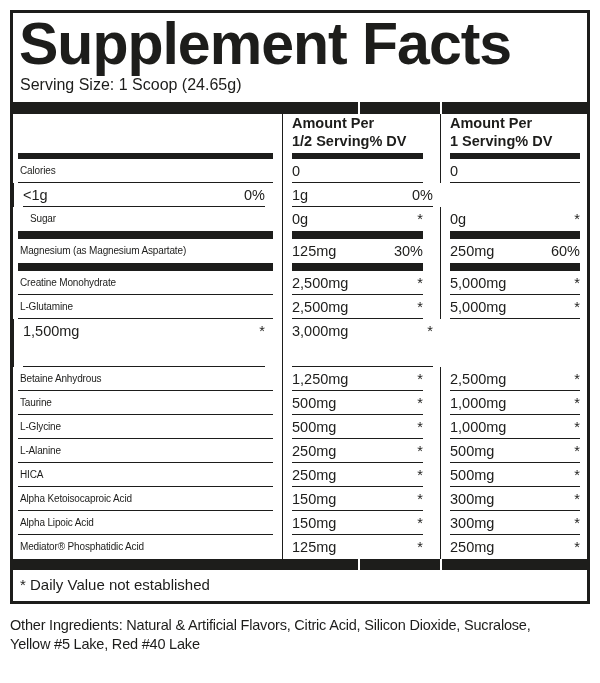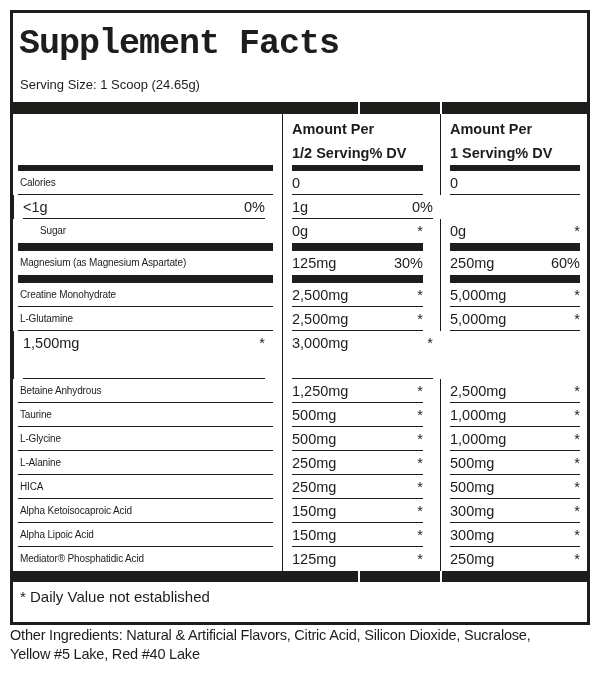--- a/index.html
+++ b/index.html
@@ -6,54 +6,54 @@
   * { box-sizing:border-box; }
   html,body { margin:0; padding:0; }
   body {
     width:600px; height:683px; background:var(--bg);
     font-family:"Liberation Sans", sans-serif; color:var(--ink);
   }
   .label {
     width:580px; margin:10px auto 0; border:3px solid var(--ink); background:var(--bg);
   }
   .title {
-    font-size:35px; font-weight:bold; line-height:54px; letter-spacing:-1px;
-    margin:4px 0 0 6px; white-space:nowrap;font-family:Liberation Mono, monospace;
-  }
-  .serving { margin:3px 0 6px 7px; font-size:13px; line-height:22px; }
+    font-size:59px; font-weight:bold; line-height:54px; letter-spacing:-1px;
+    margin:4px 0 0 6px; white-space:nowrap;
+  }
+  .serving { margin:3px 0 6px 7px; font-size:16px; line-height:22px; }
   .serving div { white-space:nowrap; }
 
   
   .fullbar { height:12px; background:var(--ink); position:relative; }
   .fullbar.bottom { height:11px; }
   .fullbar::before, .fullbar::after {
     content:""; position:absolute; top:0; bottom:0; width:2px; background:var(--bg);
   }
   .fullbar::before { left:345px; }
   .fullbar::after  { left:427px; }
 
   .grid { display:grid; grid-template-columns:269px 158px 1fr; }
 
   
   .hcell { display:flex; flex-direction:column; justify-content:flex-end; }
   .hc1, .hc2 { border-left:1.5px solid var(--ink); }
-  .htxt { font-weight:bold; font-size:14.5px; line-height:17px; padding:7px 0 0 9px; }
+  .htxt { font-weight:bold; font-size:14.5px; line-height:17px; padding:1px 0 0 9px; }
   .hc1 .htxt { padding-right:17px; }
   .hc2 .htxt { padding-right:7px; }
   .hline2 { display:flex; justify-content:flex-start; }
   .hseg { height:6px; background:var(--ink); }
   .hc0 .hseg { margin:3px 9px 0 5px; }
   .hc1 .hseg { margin:3px 17px 0 9px; }
   .hc2 .hseg { margin:3px 7px 0 9px; }
 
   
   .row > div { min-height:24px; position:relative; }
   .row-tall > div { min-height:48px; }
   .cname { padding:3px 8px 2px 7px; font-size:10px; line-height:18px; letter-spacing:-0.15px; }
-  .cname.indent { padding-left:27px; }
+  .cname.indent { padding-left:17px; }
   .cname .sub { display:block; }
   .camt {
     border-left:1.5px solid var(--ink); padding:3px 17px 2px 9px;
     display:flex; justify-content:space-between; align-items:flex-start;
     font-size:14.5px; line-height:18px;
   }
   .camt.c2 { padding-right:7px; }
   .row .cname::after, .row .camt::after {
     content:""; position:absolute; bottom:0; height:1.5px; background:var(--ink);
   }
@@ -62,23 +62,23 @@
   .row .camt.c2::after { left:9px; right:7px; }
   .row.no-rule > div::after { display:none; }
 
   
   .gc1, .gc2 { border-left:1.5px solid var(--ink); }
   .gbar i { display:block; height:8px; background:var(--ink); }
   .gc0 i { margin:0 9px 0 5px; }
   .gc1 i { margin:0 17px 0 9px; }
   .gc2 i { margin:0 7px 0 9px; }
 
-  .footnote { padding:6px 8px 16px 7px; font-size:15px; line-height:18px; }
-
-  .footer { width:580px; margin:1px auto 0; font-size:14.5px; line-height:19px; letter-spacing:-0.2px; }
+  .footnote { padding:6px 8px 7px 7px; font-size:15px; line-height:18px; }
+
+  .footer { width:580px; margin:12px auto 0; font-size:14.5px; line-height:19px; letter-spacing:-0.2px; }
   .footer span { display:block; white-space:nowrap; }
 </style>
 </head>
 <body>
 
 <div class="label">
 
   <div class="title">Supplement Facts</div>
 
   <div class="serving">

